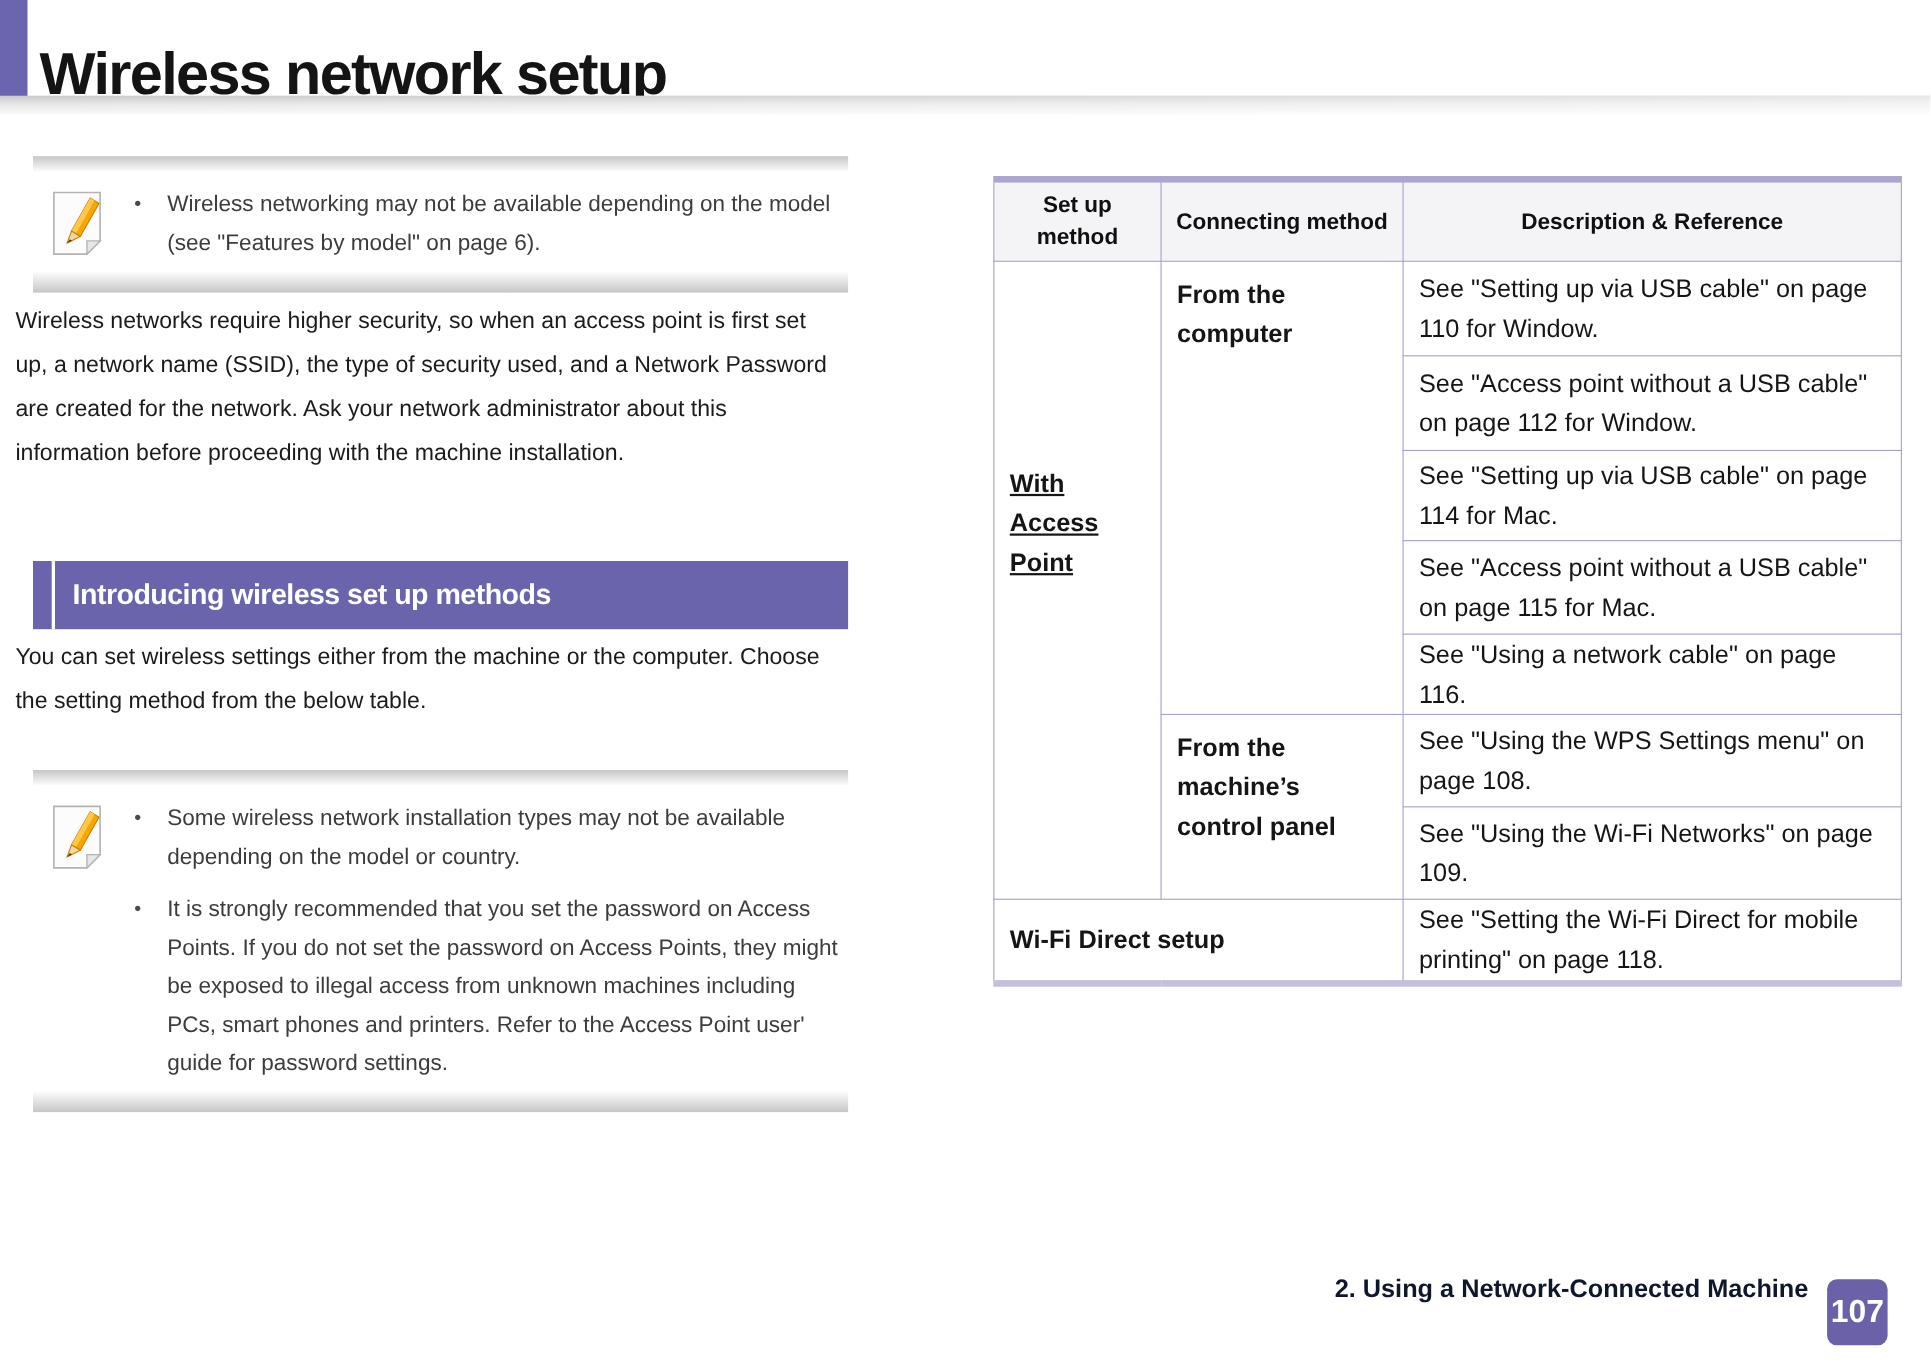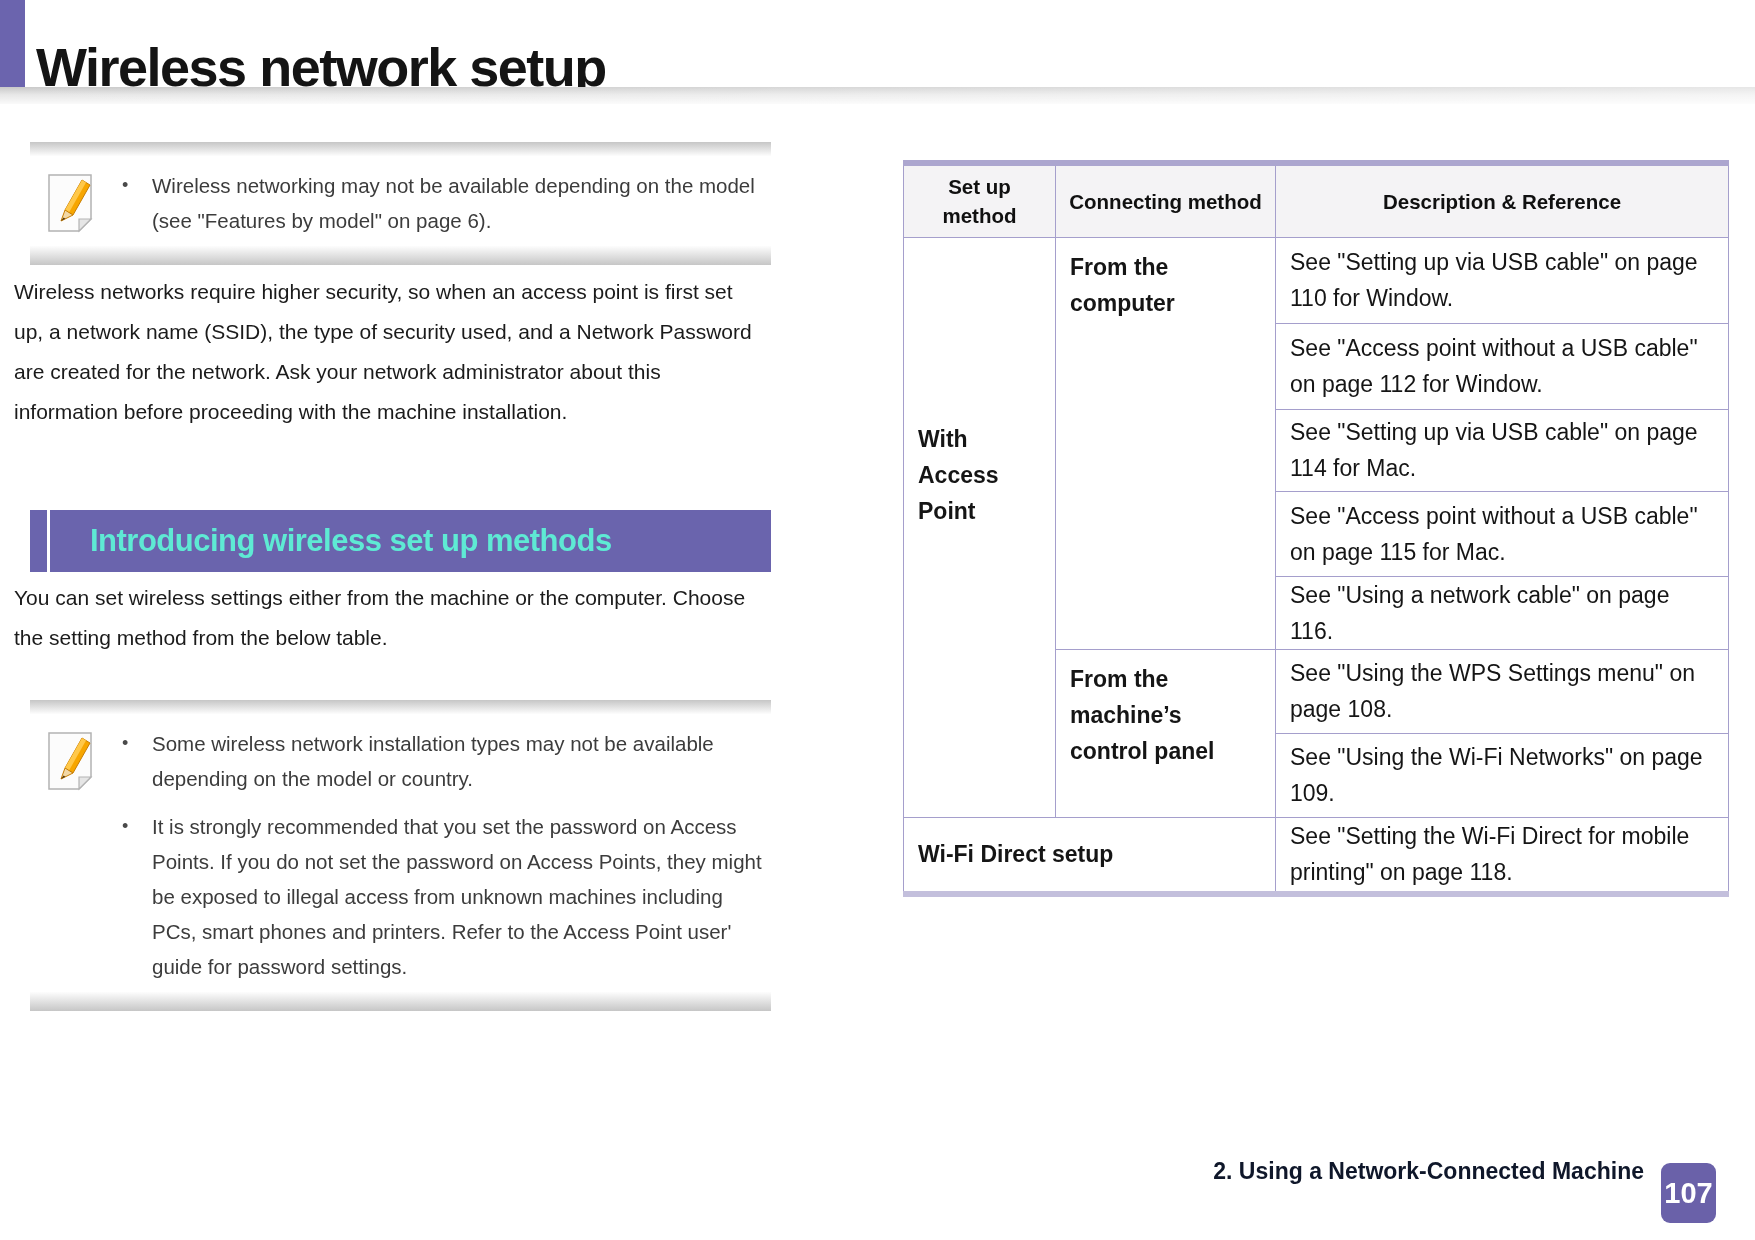--- a/index.html
+++ b/index.html
@@ -25,33 +25,33 @@
   .note-item { display:flex; color:#3c3c3c; font-size:20.5px; line-height:35px; }
   .note-item + .note-item { margin-top:13px; }
   .bullet-glyph { width:30px; flex:none; font-size:18px; color:#4a4a4a; }
 
   
   .para { position:absolute; left:14px; width:744px; font-size:21px; line-height:40px; color:#1b1b1b; }
 
   
   .section-bar { position:absolute; left:30px; top:510px; width:741px; height:62px; background:#6A64AD; }
   .section-bar .notch { position:absolute; left:17px; top:0; width:3px; height:100%; background:#ffffff; }
-  .section-label { position:absolute; left:36px; top:50%; transform:translateY(-50%); color:#5eead4; font-size:31px; font-weight:bold; letter-spacing:-0.5px; white-space:nowrap;margin-left:24px; }
+  .section-label { position:absolute; left:36px; top:50%; transform:translateY(-50%); color:#ffffff; font-size:26px; font-weight:bold; letter-spacing:-0.5px; white-space:nowrap; }
 
   
   .data-table { position:absolute; left:903px; top:160px; border-collapse:collapse; table-layout:fixed; width:826px;
     border-top:6px solid #ACA6CF; border-bottom:6px solid #C3BFDC; border-left:1px solid #A59FCC; border-right:1px solid #A59FCC; }
   .data-table th, .data-table td { border:1px solid #A59FCC; }
   .data-table th { background:#F4F3F5; font-size:20.5px; font-weight:bold; color:#101010; height:74px; text-align:center; line-height:29px; padding:0 8px; }
   .data-table td { background:#ffffff; font-size:23px; color:#151515; line-height:36px; padding:0 10px 0 14px; vertical-align:middle; }
   .col1 { width:152px; } .col2 { width:220px; } .col3 { width:453px; }
   .h86 { height:86px; } .h82 { height:82px; } .h85 { height:85px; } .h50 { height:50px; } .h84 { height:84px; } .h77 { height:77px; }
   td.bold-label { font-weight:bold; }
   td.top-align { vertical-align:top; padding-top:11px; }
-  td.wap-cell { vertical-align:middle; padding-bottom:104px; font-weight:bold; }
+  td.wap-cell { vertical-align:middle; padding-bottom:104px; font-weight:bold;text-decoration:underline; }
 
   
   .footer { position:absolute; right:39px; bottom:17px; display:flex; align-items:center; }
   .footer-text { color:#0f172a; font-size:23px; font-weight:bold; margin-right:17px; white-space:nowrap; }
   .page-badge { width:55px; height:60px; background:#6A61A9; border-radius:9px; color:#ffffff; font-size:29px; font-weight:bold; display:flex; align-items:center; justify-content:center;margin-top:43px; }
 </style>
 </head>
 <body>
 
 <div class="page">

